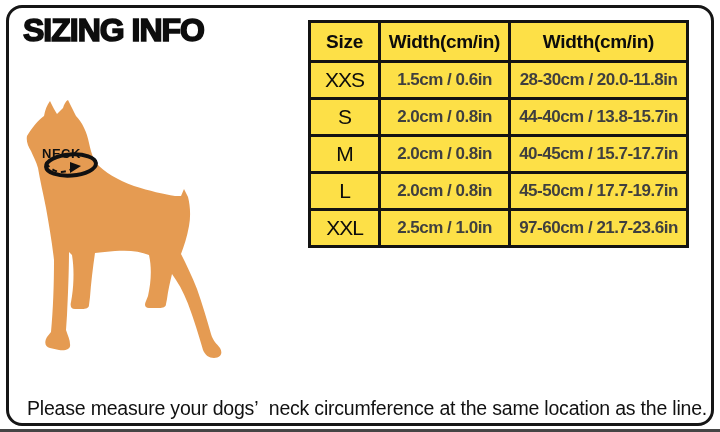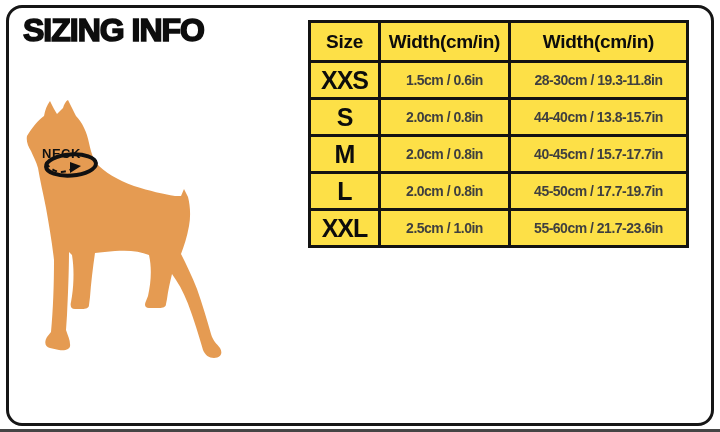--- a/index.html
+++ b/index.html
@@ -82,27 +82,27 @@
   }
   .size-table thead tr { height: 40px; }
   .size-table tbody tr { height: 37px; }
   .size-table th {
     font-size: 19px;
     font-weight: bold;
     letter-spacing: -0.3px;
     color: #0c0c0c;
   }
   .cell-size {
-    font-size: 25px;
-    font-weight: bold;
+    font-size: 21px;
+    font-weight: normal;
     letter-spacing: -1px;
     color: #0c0c0c;
   }
   .cell-width, .cell-neck {
-    font-size: 14px;
+    font-size: 17px;
     font-weight: bold;
     letter-spacing: -0.5px;
     color: #3f3f3f;
   }
   .measure-note {
     position: absolute;
     left: 27px;
     top: 397px;
     width: 670px;
     font-size: 19.5px;
@@ -191,21 +191,21 @@
       <tr>
         <th>Size</th>
         <th>Width(cm/in)</th>
         <th>Width(cm/in)</th>
       </tr>
     </thead>
     <tbody>
     <tr>
       <td class="cell-size">XXS</td>
       <td class="cell-width">1.5cm / 0.6in</td>
-      <td class="cell-neck">28-30cm / 19.3-11.8in</td>
+      <td class="cell-neck">28-30cm / 20.0-11.8in</td>
     </tr>
 
 
     <tr>
       <td class="cell-size">S</td>
       <td class="cell-width">2.0cm / 0.8in</td>
       <td class="cell-neck">44-40cm / 13.8-15.7in</td>
     </tr>
 
     <tr>
@@ -217,22 +217,23 @@
     <tr>
       <td class="cell-size">L</td>
       <td class="cell-width">2.0cm / 0.8in</td>
       <td class="cell-neck">45-50cm / 17.7-19.7in</td>
     </tr>
 
 
     <tr>
       <td class="cell-size">XXL</td>
       <td class="cell-width">2.5cm / 1.0in</td>
-      <td class="cell-neck">55-60cm / 21.7-23.6in</td>
+      <td class="cell-neck">97-60cm / 21.7-23.6in</td>
     </tr>
 
   </tbody>
   </table>
 
+  <div class="measure-note">Please measure your dogs’&nbsp; neck circumference at the same location as the line.</div>
 
   <div class="bottom-edge-strip"></div>
 
 </div>
 
 </body></html>

